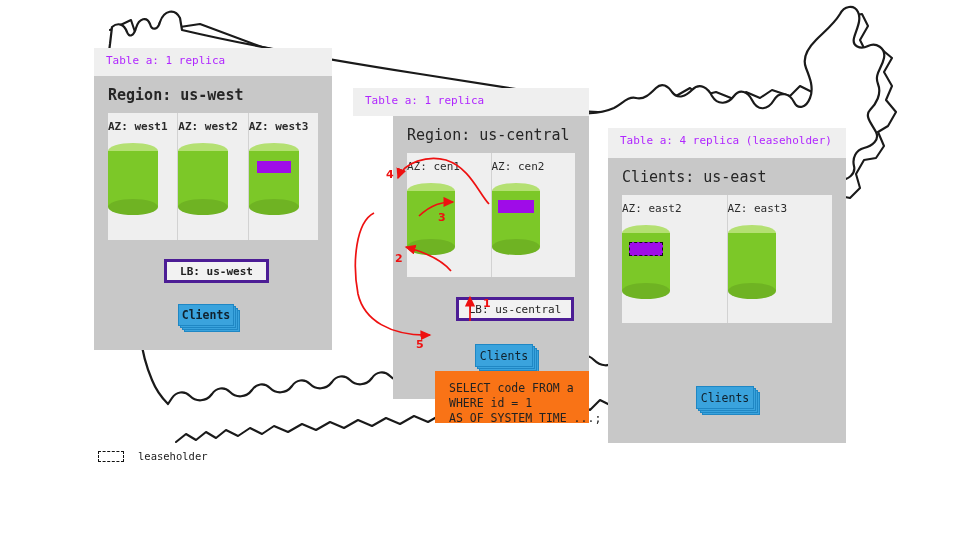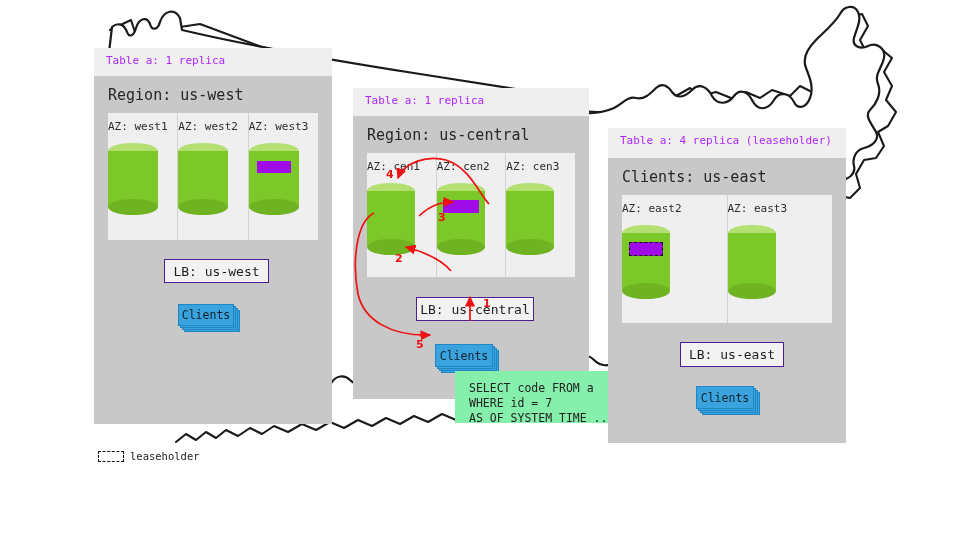--- a/index.html
+++ b/index.html
@@ -22,33 +22,33 @@
   .az-cell + .az-cell{border-left:1px solid #d2d2d2;}
   .az-label{font-size:11px;color:#2b2b2b;line-height:14px;white-space:nowrap;}
 
   .cyl{position:relative;margin-top:9px;}
   .cyl-body{position:absolute;left:0;background:#7cc828;}
   .cyl-top{position:absolute;left:0;top:0;background:#b4e072;border-radius:50%;}
   .cyl-bot{position:absolute;left:0;background:#6fb323;border-radius:50%;}
   .range{position:absolute;background:#9f0ce8;z-index:4;}
   .range.lease{border:1.6px dashed #111111;box-sizing:border-box;}
 
-  .lb{position:absolute;background:#f2f2f2;border:1px solid #4c1d95;box-sizing:border-box;
-      display:flex;align-items:center;justify-content:center;font-size:13px;color:#222;z-index:6;white-space:nowrap;}
+  .lb{position:absolute;background:#f2f2f2;border:3px solid #4c1d95;box-sizing:border-box;
+      display:flex;align-items:center;justify-content:center;font-size:11px;color:#222;z-index:6;white-space:nowrap;}
 
   .clients{position:absolute;z-index:6;}
   .clients .sheet{position:absolute;background:#3aa3dd;border:1px solid #1f87c4;box-sizing:border-box;}
   .clients .top{display:flex;align-items:center;justify-content:center;
                 font-size:11.5px;color:#10222e;}
 
-  .sqlbox{position:absolute;background:#86efac;box-sizing:border-box;
-          padding:10px 12px 10px 14px;z-index:3;margin-left:20px;}
+  .sqlbox{position:absolute;background:#f97316;box-sizing:border-box;
+          padding:10px 12px 10px 14px;z-index:3;}
   .sqlbox div{font-size:11.5px;line-height:15px;color:#222;white-space:pre;}
 
-  .legend{position:absolute;z-index:6;display:flex;align-items:center;gap:6px;text-align:center;}
+  .legend{position:absolute;z-index:6;display:flex;align-items:center;gap:14px;text-align:center;}
   .legend-swatch{width:26px;height:11px;border:1.6px dashed #111;box-sizing:border-box;background:#fff;}
   .legend-text{font-size:10.5px;color:#1b1b1b;}
 
   .stepnum{position:absolute;color:#ee1111;font-size:11px;font-weight:bold;z-index:7;
            font-family:"DejaVu Sans","Liberation Sans",sans-serif;}
 </style>
 </head>
 <body>
 
 <div id="stage">
@@ -153,21 +153,21 @@
          C114,172 112,156 110,140
          C108,124 106,108 106,92
          C106,76 108,58 110,44
          Z"></path>
   </svg>
 
   <div class="region" style="left:94px;top:48px;width:238px;">
     <div class="region-head" style="height:28px;">
       <div class="region-head-text">Table a: 1 replica</div>
     </div>
-    <div class="region-body" style="height:348px;">
+    <div class="region-body" style="height:274px;font-weight:bold;">
       <div class="region-title">Region: us-west</div>
 
       <div class="az-row" style="height:127px;">
         <div class="az-cell">
           <div class="az-label">AZ: west1</div>
           <div class="cyl" style="width:50px;height:72px;">
             <div class="cyl-top" style="width:50px;height:16px;"></div>
             <div class="cyl-body" style="top:8px;width:50px;height:56px;"></div>
             <div class="cyl-bot" style="top:56px;width:50px;height:16px;"></div>
           </div>
@@ -199,65 +199,57 @@
         <div class="sheet" style="left:2px;top:2px;width:56px;height:22px;"></div>
         <div class="sheet top" style="left:0;top:0;width:56px;height:22px;">Clients</div>
       </div>
     </div>
   </div>
 
   <div class="region" style="left:353px;top:88px;width:236px;">
     <div class="region-head" style="height:28px;">
       <div class="region-head-text">Table a: 1 replica</div>
     </div>
-    <div class="region-body" style="height:283px;">
+    <div class="region-body" style="height:283px;margin-left:40px;">
       <div class="region-title">Region: us-central</div>
 
       <div class="az-row" style="height:124px;">
         <div class="az-cell">
           <div class="az-label">AZ: cen1</div>
           <div class="cyl" style="width:48px;height:72px;">
             <div class="cyl-top" style="width:48px;height:16px;"></div>
             <div class="cyl-body" style="top:8px;width:48px;height:56px;"></div>
             <div class="cyl-bot" style="top:56px;width:48px;height:16px;"></div>
           </div>
         </div>
         <div class="az-cell">
           <div class="az-label">AZ: cen2</div>
           <div class="cyl" style="width:48px;height:72px;">
             <div class="cyl-top" style="width:48px;height:16px;"></div>
             <div class="cyl-body" style="top:8px;width:48px;height:56px;"></div>
             <div class="cyl-bot" style="top:56px;width:48px;height:16px;"></div>
             <div class="range" style="left:6px;top:17px;width:36px;height:13px;"></div>
           </div>
         </div>
-        <div class="az-cell">
-          <div class="az-label">AZ: cen3</div>
-          <div class="cyl" style="width:48px;height:72px;">
-            <div class="cyl-top" style="width:48px;height:16px;"></div>
-            <div class="cyl-body" style="top:8px;width:48px;height:56px;"></div>
-            <div class="cyl-bot" style="top:56px;width:48px;height:16px;"></div>
-          </div>
-        </div>
       </div>
 
       <div class="lb" style="left:63px;top:181px;width:118px;height:24px;">LB: us-central</div>
 
       <div class="clients" style="left:82px;top:228px;width:70px;height:32px;">
         <div class="sheet" style="left:6px;top:6px;width:58px;height:23px;"></div>
         <div class="sheet" style="left:4px;top:4px;width:58px;height:23px;"></div>
         <div class="sheet" style="left:2px;top:2px;width:58px;height:23px;"></div>
         <div class="sheet top" style="left:0;top:0;width:58px;height:23px;">Clients</div>
       </div>
     </div>
   </div>
 
   <div class="sqlbox" style="left:435px;top:371px;width:154px;height:52px;">
     <div>SELECT code FROM a</div>
-    <div>WHERE id = 7</div>
+    <div>WHERE id = 1</div>
     <div>AS OF SYSTEM TIME ...;</div>
   </div>
 
   <div class="region" style="left:608px;top:128px;width:238px;">
     <div class="region-head" style="height:30px;">
       <div class="region-head-text">Table a: 4 replica (leaseholder)</div>
     </div>
     <div class="region-body" style="height:285px;">
       <div class="region-title">Clients: us-east</div>
 
@@ -274,21 +266,20 @@
         <div class="az-cell">
           <div class="az-label">AZ: east3</div>
           <div class="cyl" style="width:48px;height:74px;">
             <div class="cyl-top" style="width:48px;height:16px;"></div>
             <div class="cyl-body" style="top:8px;width:48px;height:58px;"></div>
             <div class="cyl-bot" style="top:58px;width:48px;height:16px;"></div>
           </div>
         </div>
       </div>
 
-      <div class="lb" style="left:72px;top:184px;width:104px;height:25px;">LB: us-east</div>
 
       <div class="clients" style="left:88px;top:228px;width:68px;height:32px;">
         <div class="sheet" style="left:6px;top:6px;width:58px;height:23px;"></div>
         <div class="sheet" style="left:4px;top:4px;width:58px;height:23px;"></div>
         <div class="sheet" style="left:2px;top:2px;width:58px;height:23px;"></div>
         <div class="sheet top" style="left:0;top:0;width:58px;height:23px;">Clients</div>
       </div>
     </div>
   </div>
 

